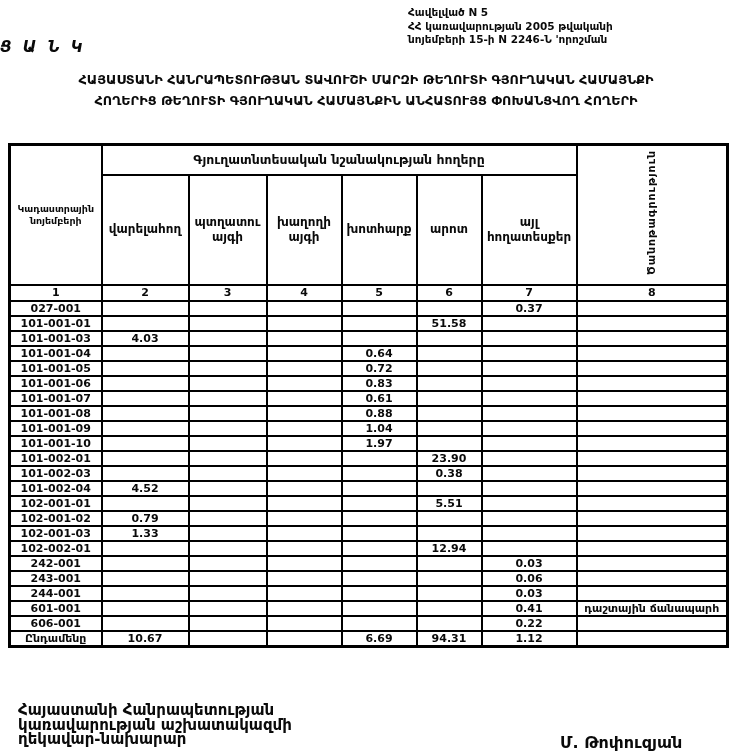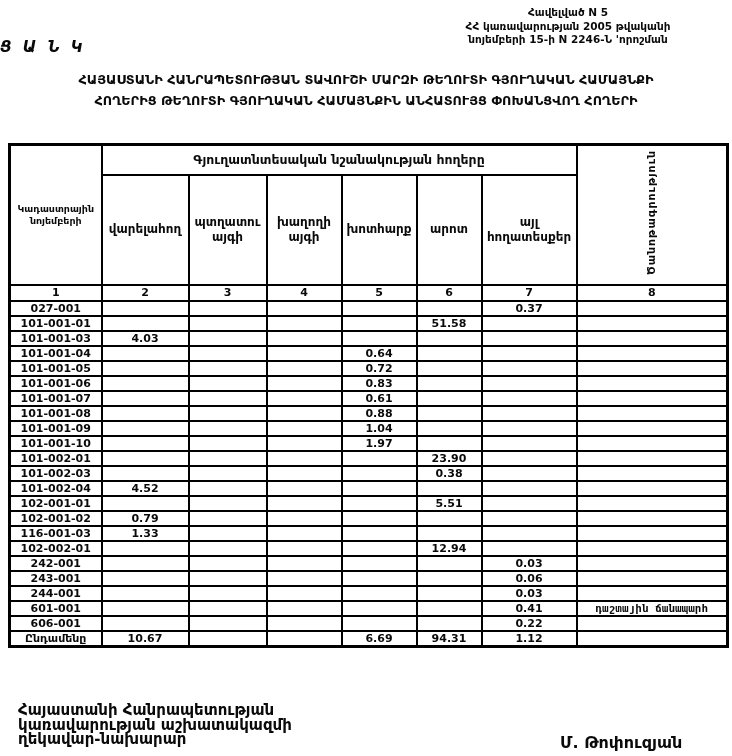--- a/index.html
+++ b/index.html
@@ -3,21 +3,21 @@
 <meta charset="utf-8">
 <style>
   * { margin:0; padding:0; box-sizing:border-box; }
   html,body { background:#fff; }
   body {
     width:732px; height:756px; position:relative; overflow:hidden;
     font-family:"DejaVu Sans", sans-serif; color:#0a0a0a; font-weight:bold;
   }
   .annex {
     position:absolute; top:6px; left:408px; width:320px;
-    text-align:center; font-size:10.5px; line-height:13.5px;
+    text-align:left; font-size:10.5px; line-height:13.5px;
   }
   .doc-title {
     position:absolute; top:38px; left:0; width:100%;
     text-align:left; font-size:15px; letter-spacing:3px;font-style:italic;
   }
   .doc-subtitle {
     position:absolute; top:69px; left:0; width:100%;
     text-align:center; font-size:12.8px; line-height:21px;
   }
   table.land {
@@ -33,21 +33,21 @@
   .sub-header-cell { height:110px; font-size:12px; white-space:normal; line-height:15px; }
   .code-header-cell { font-size:9.5px; white-space:normal; line-height:12px; }
   .note-header-cell { padding:0; }
   .vertical-text {
     writing-mode:vertical-rl; transform:rotate(180deg);
     font-size:11px; letter-spacing:1px; display:inline-block;
   }
   .num-row td { height:16px; font-size:11px; }
   .land tbody td { height:15px; font-size:11px; white-space:nowrap; }
   .code-col { font-size:11px; }
-  .note-col { font-size:10.5px; text-align:left; padding-left:3px;font-family:Liberation Mono, monospace; }
+  .note-col { font-size:10.5px; text-align:left; padding-left:3px; }
   .total-row td { font-size:11px; }
   .footer-left {
     position:absolute; top:703px; left:18px;
     font-size:15px; line-height:14.5px;
   }
   .signature {
     position:absolute; top:733px; left:560px; font-size:16px;
   }
 </style>
 </head>
@@ -249,21 +249,21 @@
         <td class="code-col">102-001-02</td>
         <td>0.79</td>
         <td></td>
         <td></td>
         <td></td>
         <td></td>
         <td></td>
         <td class="note-col"></td>
       </tr>
       <tr>
-        <td class="code-col">116-001-03</td>
+        <td class="code-col">102-001-03</td>
         <td>1.33</td>
         <td></td>
         <td></td>
         <td></td>
         <td></td>
         <td></td>
         <td class="note-col"></td>
       </tr>
       <tr>
         <td class="code-col">102-002-01</td>

